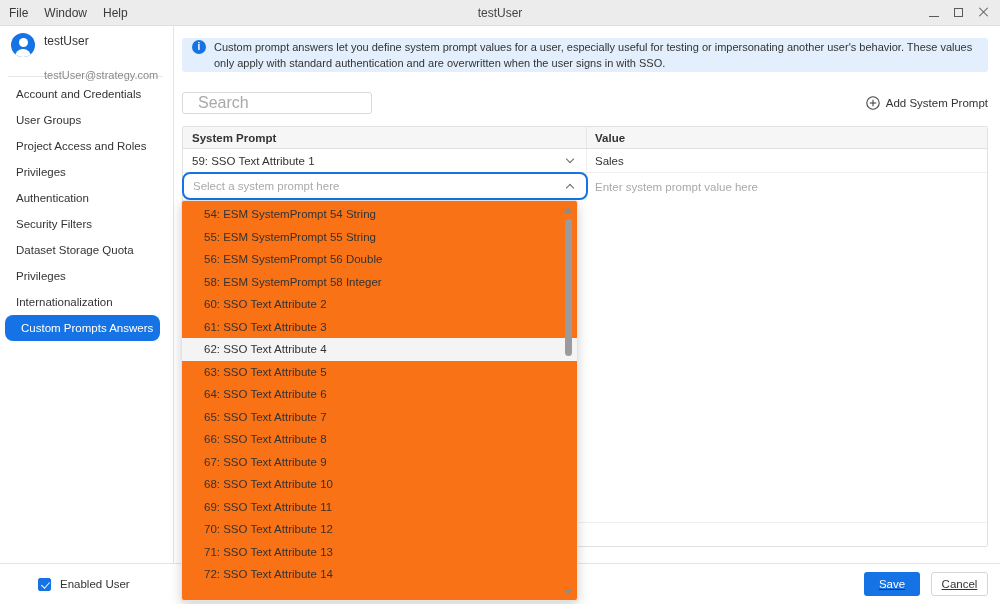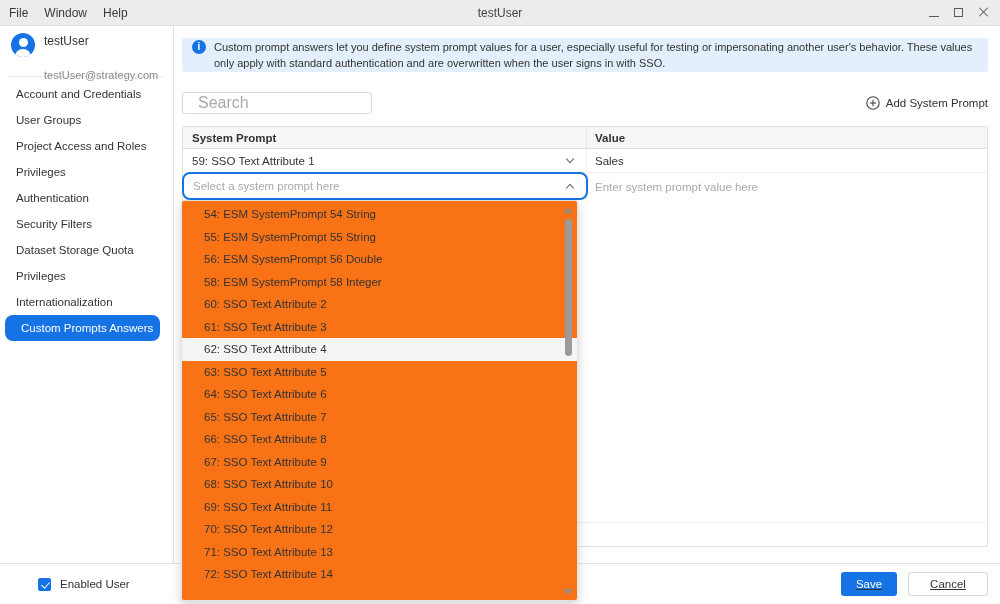--- a/index.html
+++ b/index.html
@@ -95,21 +95,21 @@
     padding:0 12px 0 38px; z-index:10; }
   .enabled { display:flex; align-items:center; gap:9px; font-size:11.5px; color:#333; }
   .checkbox { width:13px; height:13px; border-radius:2px; border:1px solid #B5B5B5; background:#fff; position:relative; }
   .checkbox.checked { background:#1673E5; border-color:#1673E5; }
   .checkbox.checked::after { content:""; position:absolute; left:4px; top:1px; width:3.5px; height:7px;
     border:solid #fff; border-width:0 1.6px 1.6px 0; transform:rotate(42deg); }
   .btns { display:flex; gap:11px;text-decoration:underline; }
   .btn { height:24px; border-radius:3px; font-size:11.5px; font-family:inherit;
     display:flex; align-items:center; justify-content:center; cursor:default; }
   .btn-save { width:56px; background:#1673E5; color:#fff; border:none; }
-  .btn-cancel { width:80px; background:#fff; color:#333; border:1px solid #D6D6D6; }
+  .btn-cancel { width:57px; background:#fff; color:#333; border:1px solid #D6D6D6; }
 </style>
 </head>
 <body>
 
 <div class="titlebar">
   <div class="menus">
 
   <span class="menu-item">File</span>
       <span class="menu-item">Window</span>
       <span class="menu-item">Help</span>

